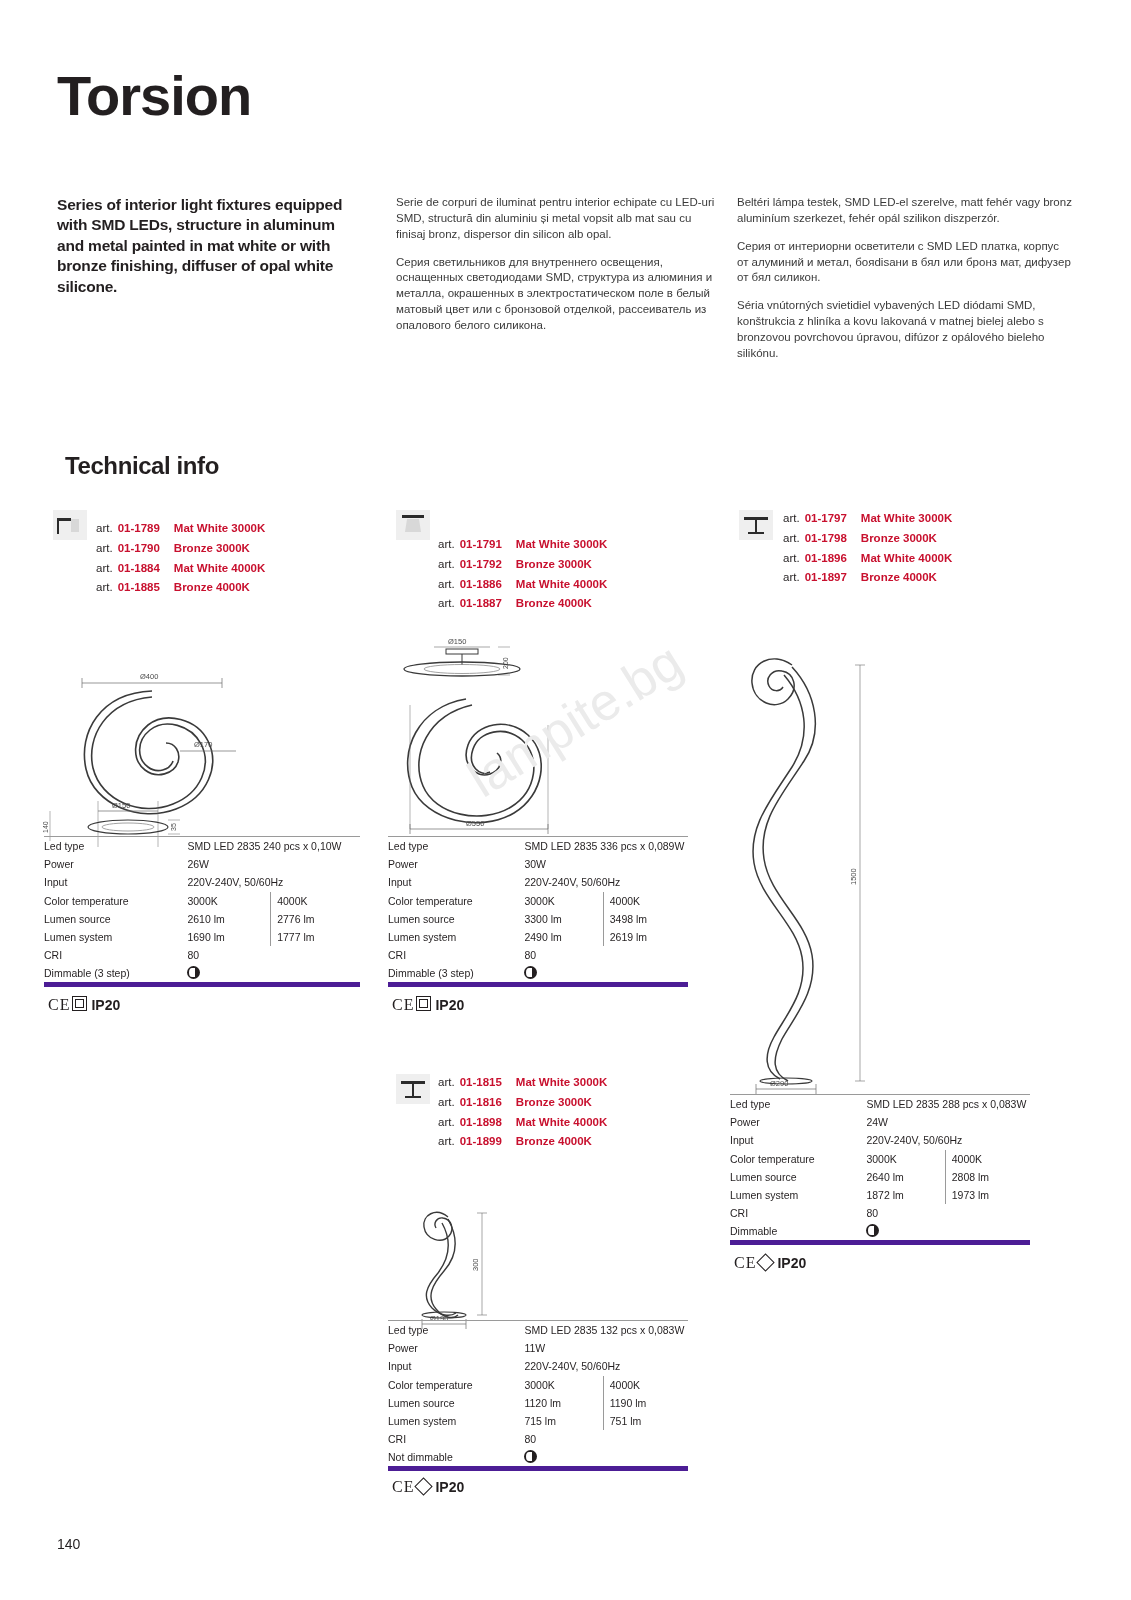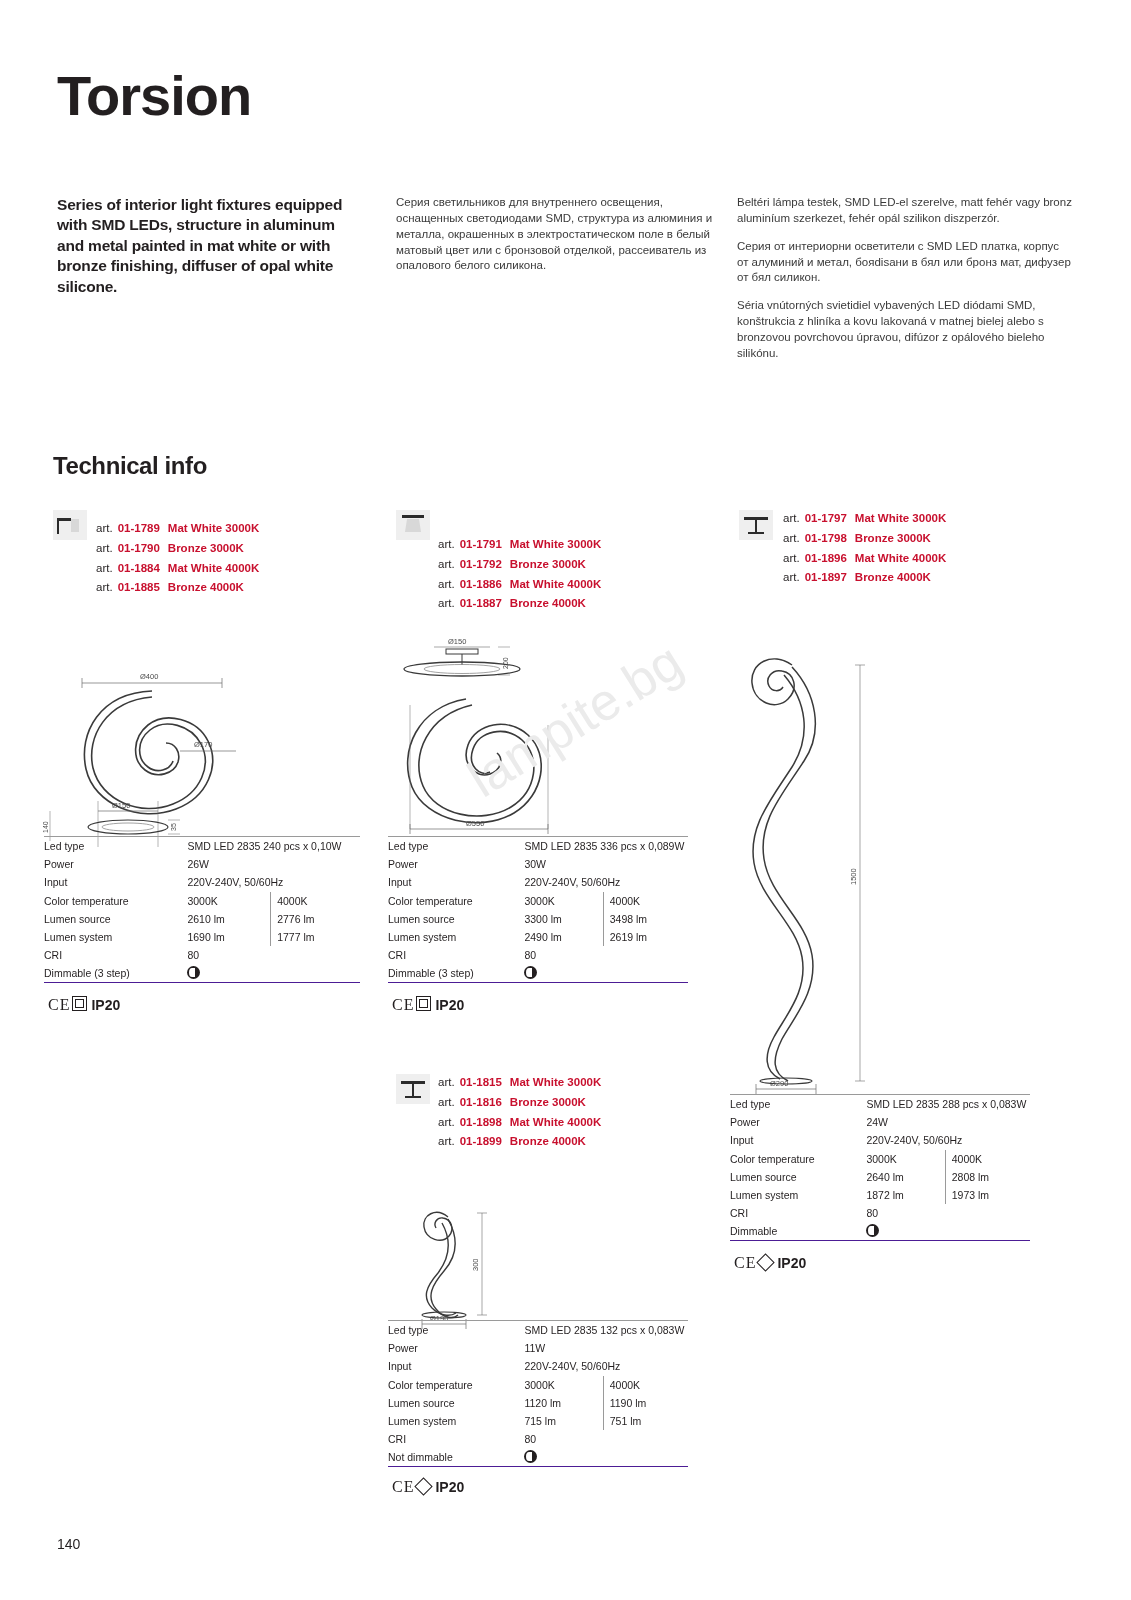--- a/index.html
+++ b/index.html
@@ -30,50 +30,50 @@
     font-size:15.5px;font-weight:bold;line-height:1.32;
     letter-spacing:-0.2px;
   }
   .para{
     font-size:11.5px;line-height:1.38;color:#3a3a3a;margin-bottom:12px;
   }
   .para:last-child{margin-bottom:0;}
 
   
   .tech-heading{
-    position:absolute;left:53px;top:452px;
+    position:absolute;left:65px;top:452px;
     font-size:24px;font-weight:bold;letter-spacing:-0.4px;
   }
 
   
   .artblock{position:absolute;}
   .artrow{
     font-size:11.5px;line-height:1.72;white-space:nowrap;
   }
   .artrow .lbl{color:#231f20;}
   .artrow .code{color:#c8102e;font-weight:bold;margin-left:5px;}
-  .artrow .fin{color:#c8102e;font-weight:bold;margin-left:8px;}
+  .artrow .fin{color:#c8102e;font-weight:bold;margin-left:14px;}
 
   .thumb{
     position:absolute;
     width:34px;height:30px;
     background:#efefef;
   }
   .thumb svg{display:block;}
 
   
   .spec{position:absolute;font-size:10.5px;color:#231f20;}
   .spec table{border-collapse:collapse;width:100%;}
   .spec td{padding:2px 0 2px 0;vertical-align:top;line-height:1.35;}
   .spec .k{width:130px;}
   .spec .v{padding-left:6px;}
   .spec .v2{padding-left:6px;border-left:1px solid #9a9a9a;width:78px;}
   .spec .v1{padding-left:6px;border-left:0;width:78px;}
   .spec tr.top td{border-top:1px solid #9a9a9a;}
-  .spec tr.bottom td{border-bottom:1px solid #4c1d95;}
+  .spec tr.bottom td{border-bottom:5px solid #4c1d95;}
 
   .dim-icon{
     display:inline-block;width:13px;height:13px;border-radius:50%;
     background:#231f20;position:relative;vertical-align:-2px;
   }
   .dim-icon::after{
     content:"";position:absolute;left:2px;top:2px;width:6px;height:9px;
     background:#fff;border-radius:50% 0 0 50%;
   }
 
@@ -119,20 +119,21 @@
 
 <div class="page">
 
   <div class="title">Torsion</div>
 
   <div class="intro-col c1">
     <div class="lead">Series of interior light fixtures equipped with SMD LEDs, structure in aluminum and metal painted in mat white or with bronze finishing, diffuser of opal white silicone.</div>
   </div>
 
   <div class="intro-col c2">
+    <div class="para">Serie de corpuri de iluminat pentru interior echipate cu LED-uri SMD, structură din aluminiu și metal vopsit alb mat sau cu finisaj bronz, dispersor din silicon alb opal.</div>
     <div class="para">Серия светильников для внутреннего освещения, оснащенных светодиодами SMD, структура из алюминия и металла, окрашенных в электростатическом поле в белый матовый цвет или с бронзовой отделкой, рассеиватель из опалового белого силикона.</div>
   </div>
 
   <div class="intro-col c3">
     <div class="para">Beltéri lámpa testek, SMD LED-el szerelve, matt fehér vagy bronz aluminíum szerkezet, fehér opál szilikon diszperzór.</div>
     <div class="para">Серия от интериорни осветители с SMD LED платка, корпус от алуминий и метал, бояdisани в бял или бронз мат, дифузер от бял силикон.</div>
     <div class="para">Séria vnútorných svietidiel vybavených LED diódami SMD, konštrukcia z hliníka a kovu lakovaná v matnej bielej alebo s bronzovou povrchovou úpravou, difúzor z opálového bieleho silikónu.</div>
   </div>
 
   <div class="tech-heading">Technical info</div>

